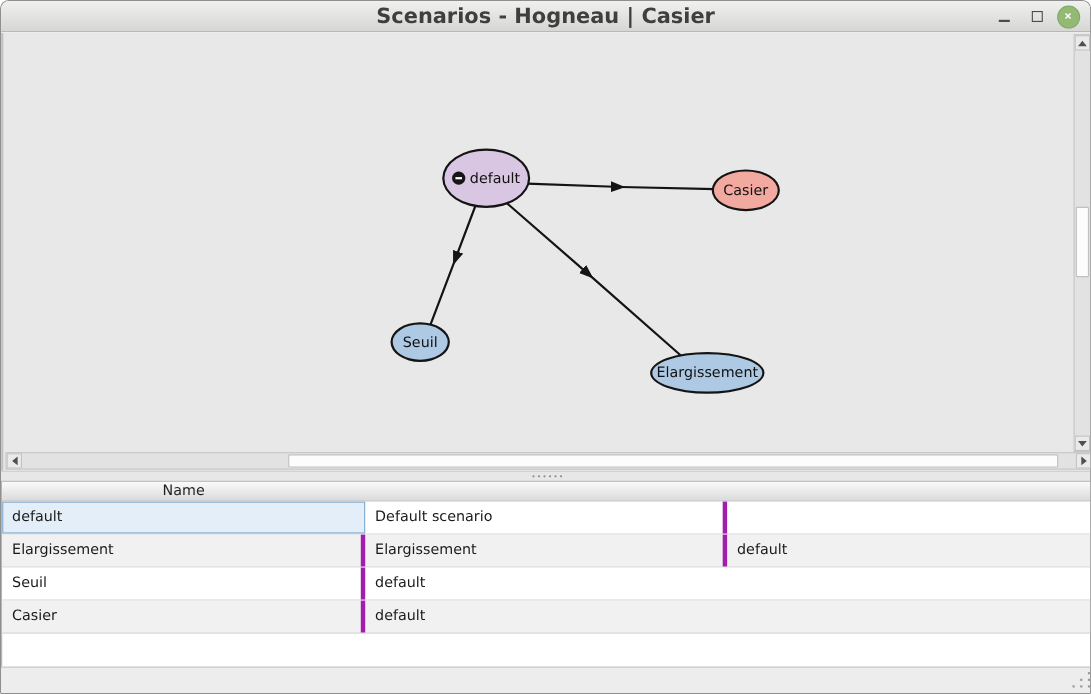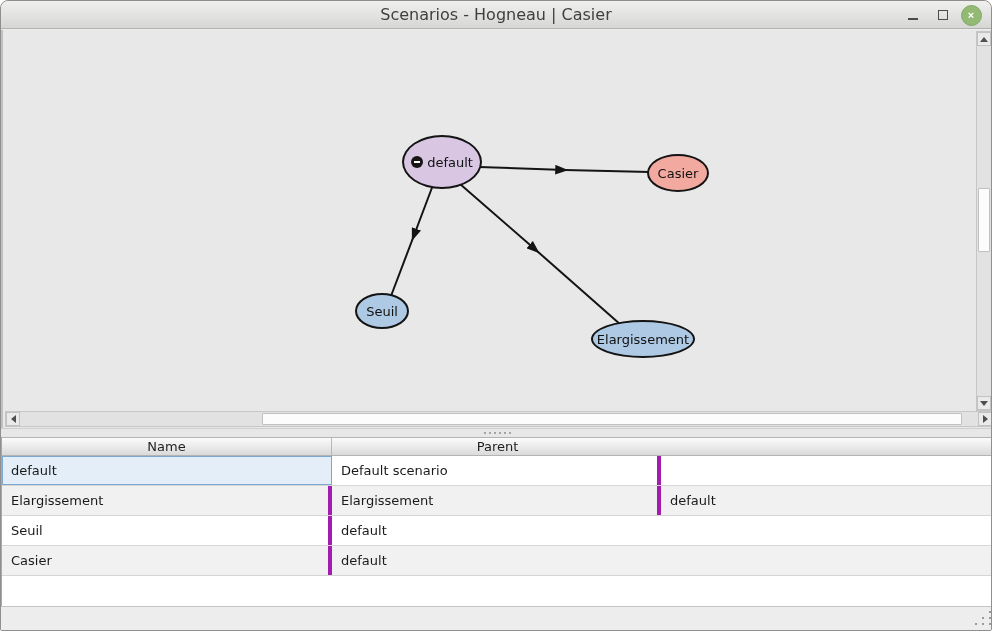--- a/index.html
+++ b/index.html
@@ -6,21 +6,21 @@
   *{box-sizing:border-box;}
   .window{
     position:relative;width:992px;height:631px;overflow:hidden;
     font-family:"DejaVu Sans","Liberation Sans",sans-serif;font-size:13px;color:#1a1a1a;
     border:1px solid #8f8f8f;border-radius:8px 8px 2px 2px;background:#ededed;
   }
   
   .titlebar{position:absolute;top:0;left:0;right:0;height:28px;
     background:linear-gradient(#f0f0ee,#d6d6d4);border-bottom:1px solid #b2b2b0;
     border-radius:7px 7px 0 0;}
-  .titlebar .title{line-height:28px;text-align:center;font-weight:normal;color:#3f3f3f;font-size:16px;}
+  .titlebar .title{line-height:28px;text-align:center;font-weight:bold;color:#3f3f3f;font-size:19px;}
   .ctrl{position:absolute;top:0;height:28px;width:28px;display:flex;align-items:center;justify-content:center;background:none;border:none;padding:0;cursor:default;}
   .ctrl.minimize{right:64px;} .ctrl.maximize{right:34px;} .ctrl.close{right:6px;}
   .min-glyph{width:10px;height:2px;background:#4c4c4c;margin-top:8px;}
   .max-glyph{width:10px;height:10px;border:1.5px solid #4c4c4c;background:transparent;}
   .close-circle{width:21px;height:21px;border-radius:50%;background:#92ba74;border:1px solid #80a966;
     color:#ffffff;font-size:11px;font-weight:bold;display:flex;align-items:center;justify-content:center;line-height:1;}
   
   .graph-panel{position:absolute;top:29px;left:0;width:992px;height:398px;background:#e8e8e8;
     border-left:2px solid #c0c0c0;}
   .edges{position:absolute;left:0;top:0;pointer-events:none;}
@@ -141,21 +141,20 @@
         <i></i>
         <i></i>
         <i></i>
         <i></i>
     </div>
   </div>
 
   <div class="table">
     <div class="thead">
       <div class="th col-name">Name</div>
-      <div class="th col-parent">Parent</div>
     </div>
 
     <div class="tr">
       <div class="td col-name cell-selected">default</div>
       <div class="td col-desc">Default scenario</div>
       <div class="td col-parent"></div>
     </div>
     <div class="tr alt">
       <div class="td col-name">Elargissement</div>
       <div class="td col-desc">Elargissement</div>

